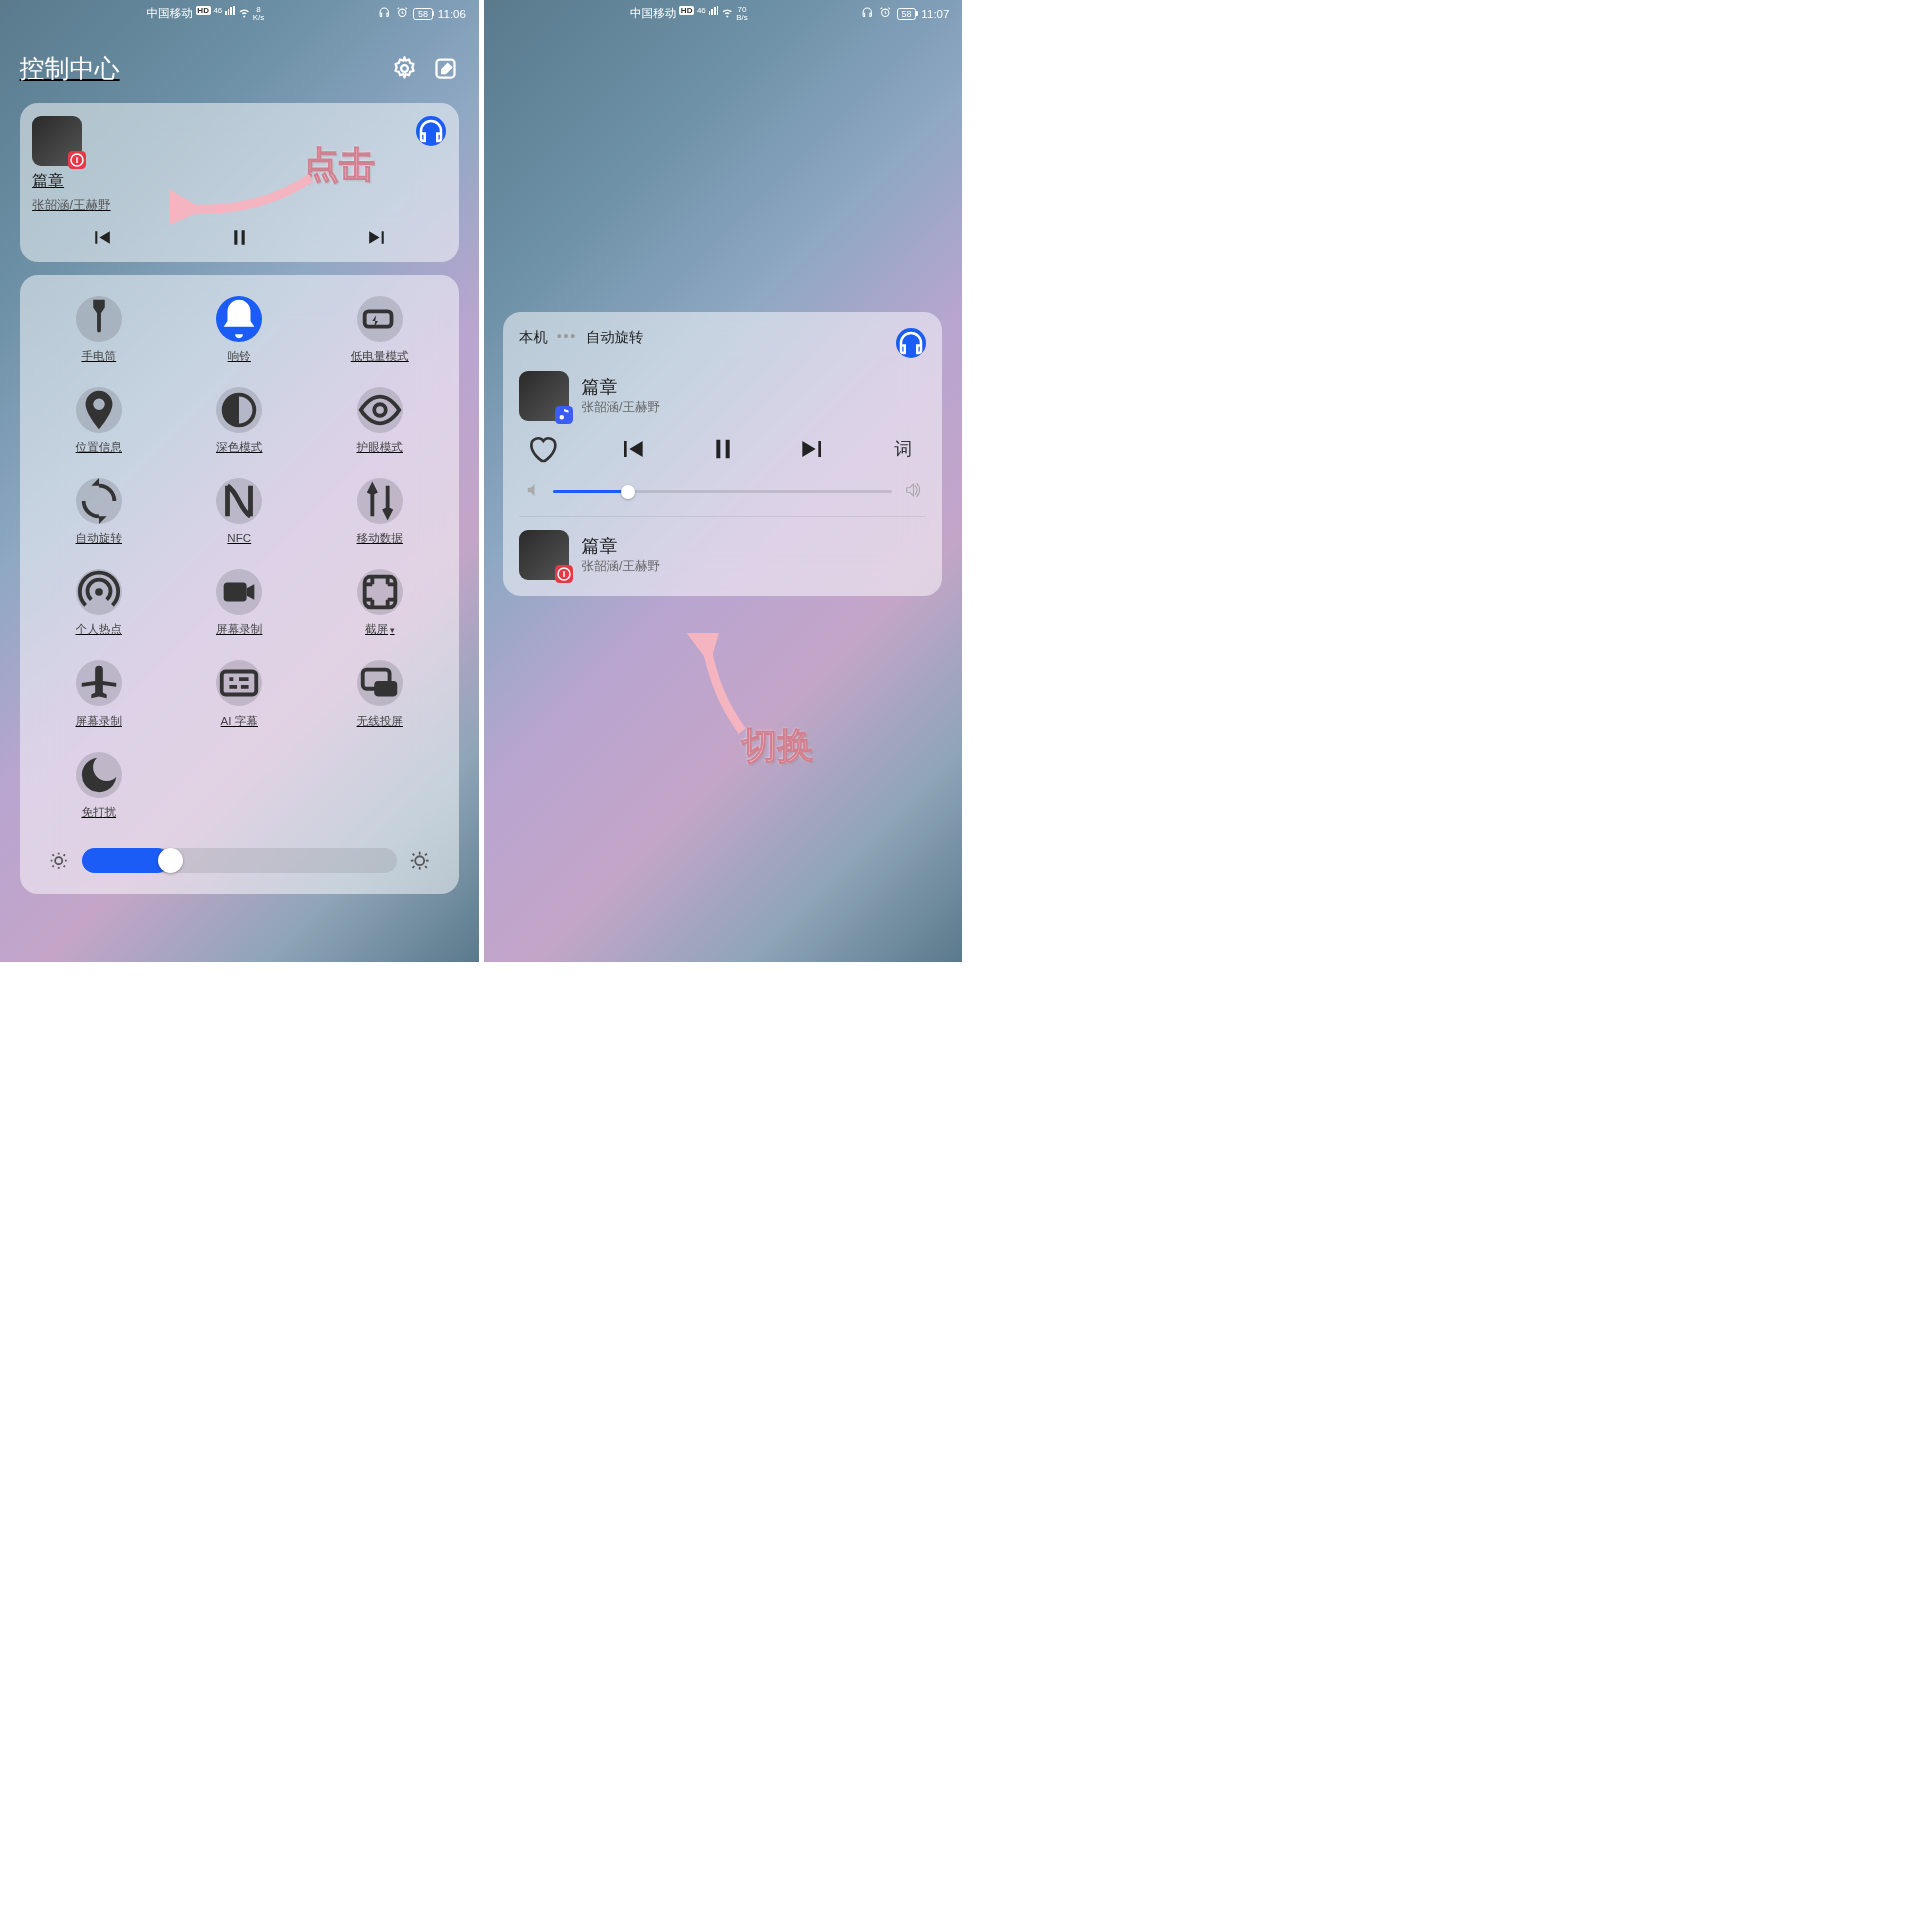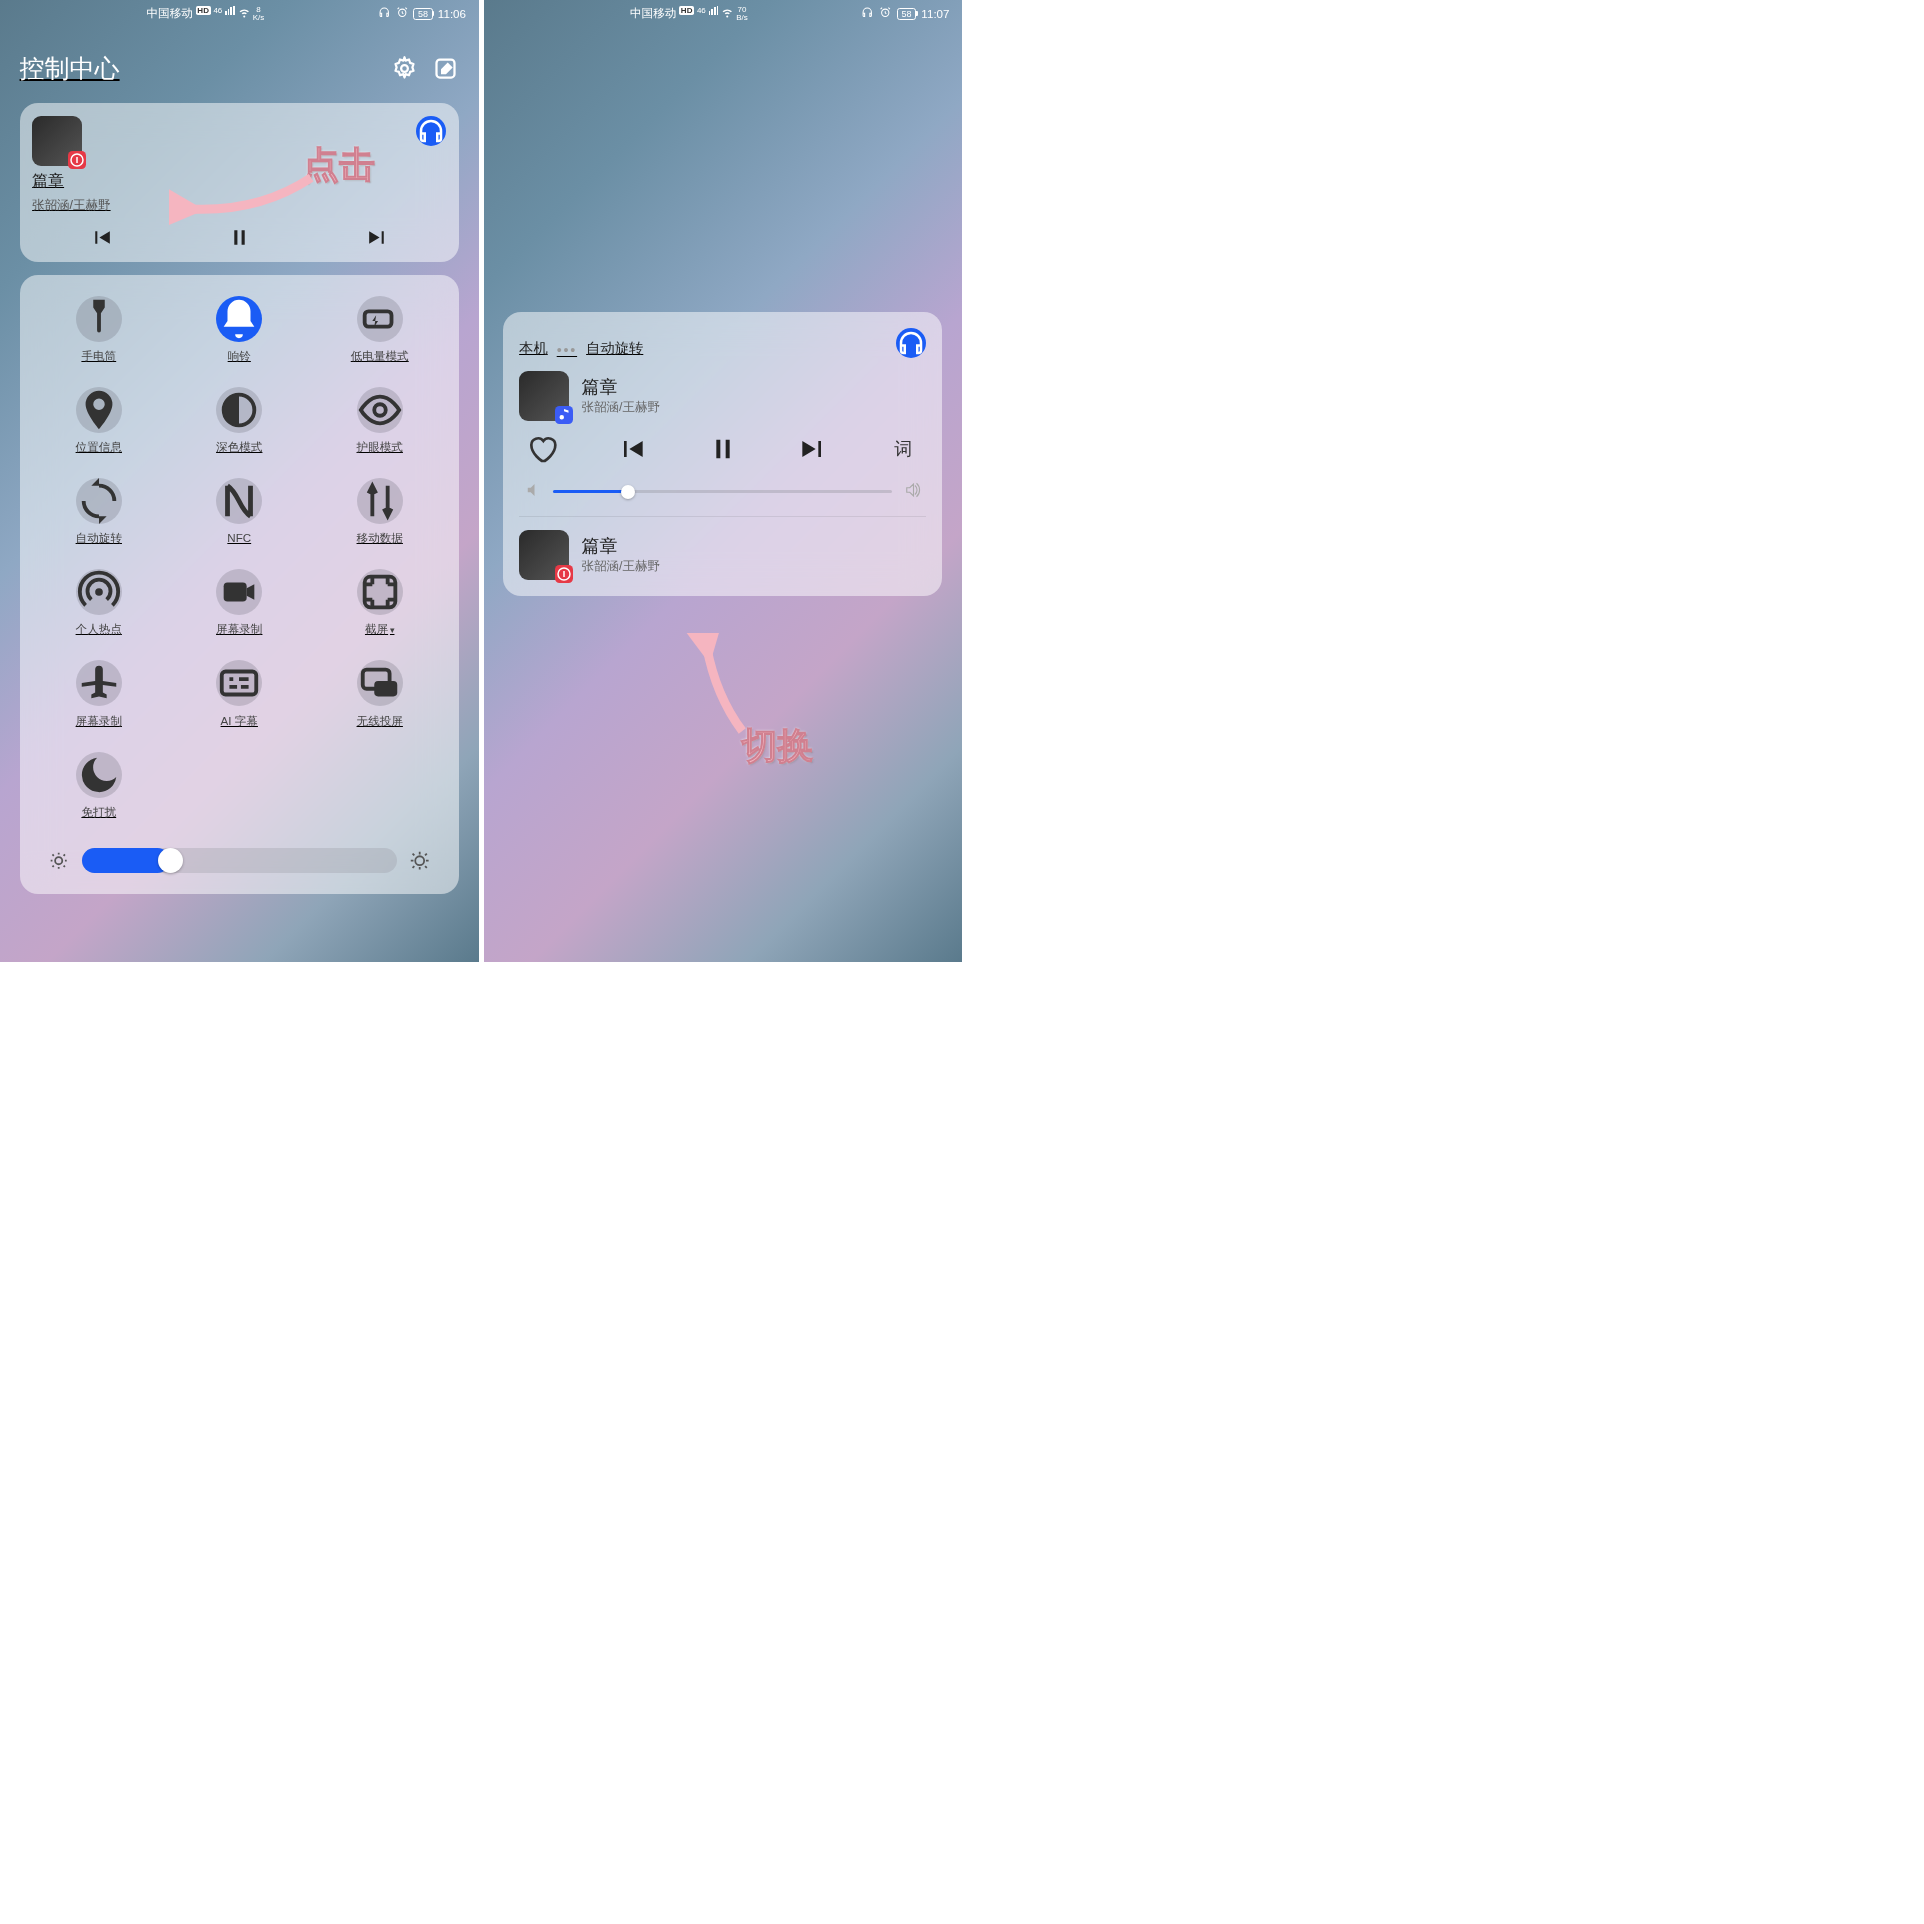--- a/index.html
+++ b/index.html
@@ -47,21 +47,21 @@
 .brightness { display: flex; align-items: center; gap: 12.5px; padding: 5.3px 16px 0; }
 .br-icon { width: 21.4px; height: 21.4px; color: #555; }
 .br-track { flex: 1; height: 25px; background: rgba(150,150,160,0.3); border-radius: 12.5px; position: relative; }
 .br-fill { position:absolute; left:0; top:0; bottom:0; width: 28%; background: #1a5cf5; border-radius: 12.5px; }
 .br-thumb { position:absolute; left: calc(28% - 12.5px); top:0; width:25px; height:25px; background:#fff; border-radius:50%; box-shadow:0 0.9px 2.7px rgba(0,0,0,0.3); }
 
 .annot { position: absolute; color: #f5b5c0; font-size: 36px; font-weight: bold; text-shadow: 0 0 2.7px #fff, 0.9px 0.9px 1.8px rgba(0,0,0,0.3); -webkit-text-stroke: 0.9px #d08090; pointer-events:none; }
 .arrow { position: absolute; pointer-events:none; }
 
 .exp-music { margin: 285px 19.6px 0; padding: 16px; position: relative; }
-.exp-top { display: flex; align-items: flex-end; gap: 9px; margin-bottom: 12.5px; text-decoration: underline; }
+.exp-top { display: flex; align-items: flex-start; gap: 9px; margin-bottom: 12.5px; }
 .exp-tab { font-size: 14.3px; color: #222; font-weight:500; }
 .exp-dots { color: #999; letter-spacing: 1.8px; }
 .exp-row { display: flex; align-items: center; gap: 12.5px; }
 .exp-album { width: 50px; height: 50px; border-radius: 9px; background: linear-gradient(135deg,#2a2a2a,#555); position:relative; }
 .exp-info .st { font-size: 18px; color: #222; font-weight:500; }
 .exp-info .sa { font-size: 12.5px; color: #666; }
 .exp-ctrls { display: flex; justify-content: space-between; align-items: center; padding: 12.5px 7.1px; }
 .exp-ctrl { width: 32px; height: 32px; display:flex; align-items:center; justify-content:center; color:#222; }
 .lyric-btn { font-size: 18px; color: #333; }
 .vol-row { display: flex; align-items: center; gap: 10.7px; padding: 3.6px 5.3px 14.3px; }

